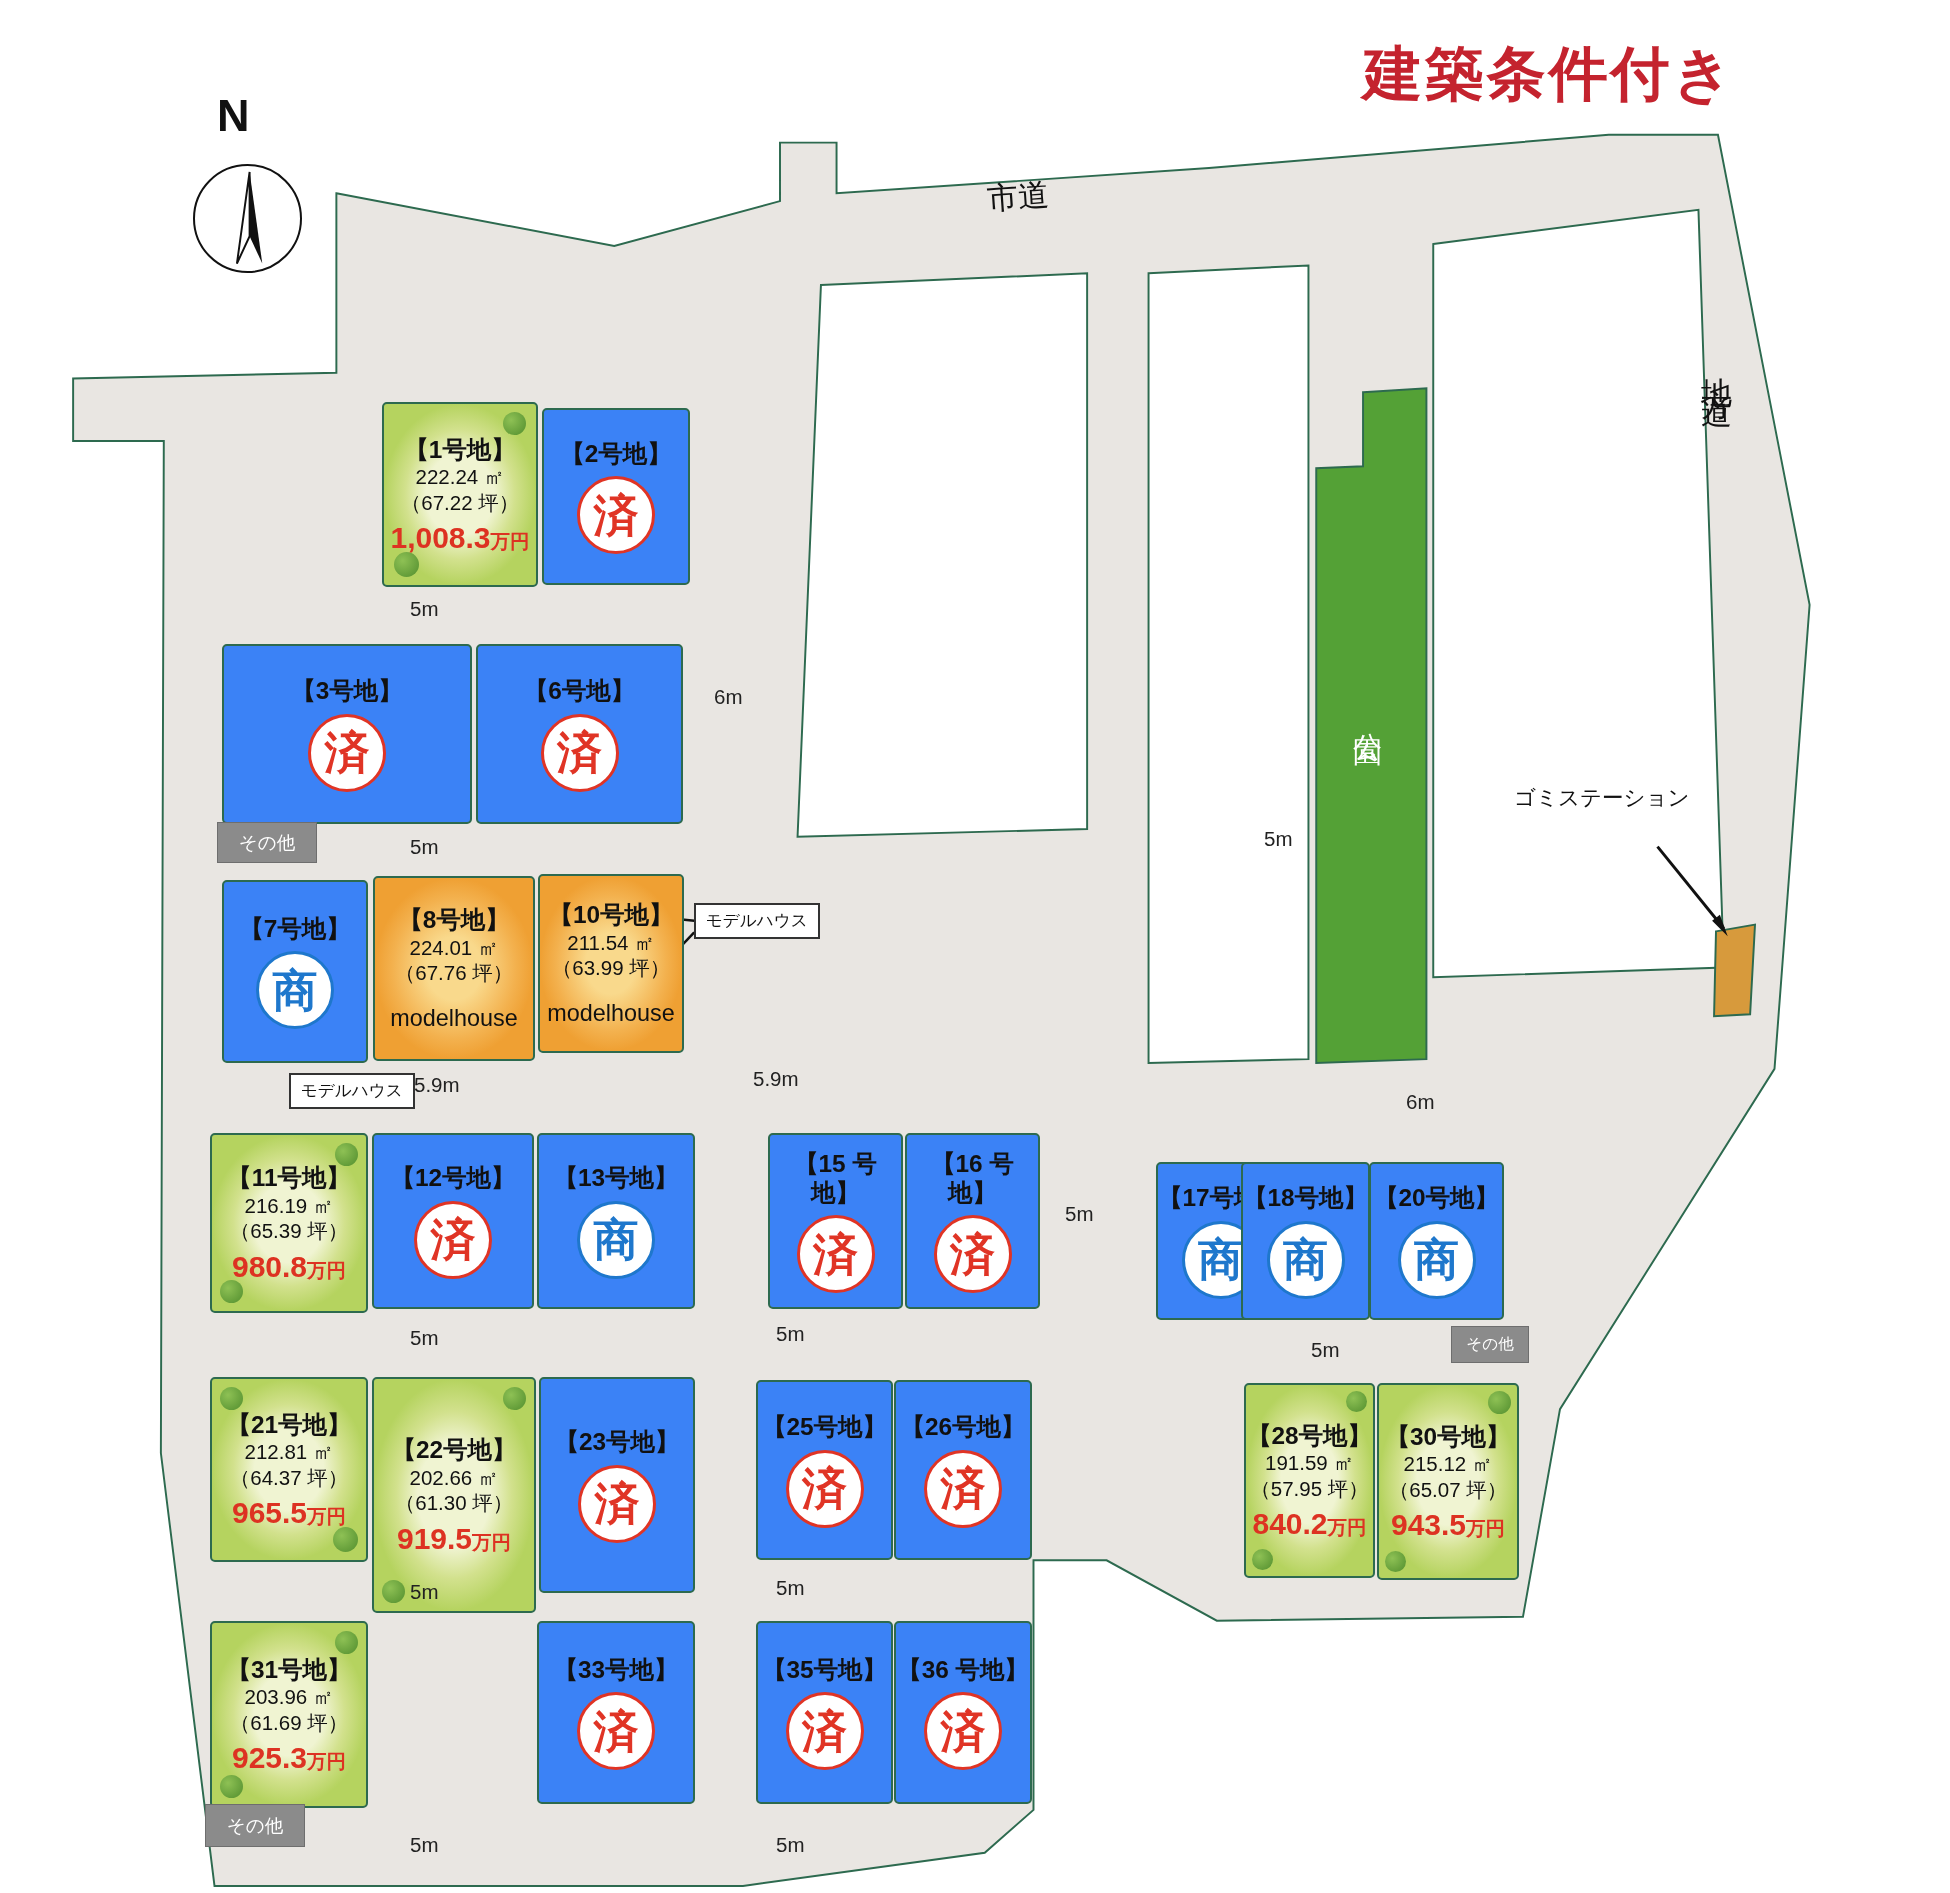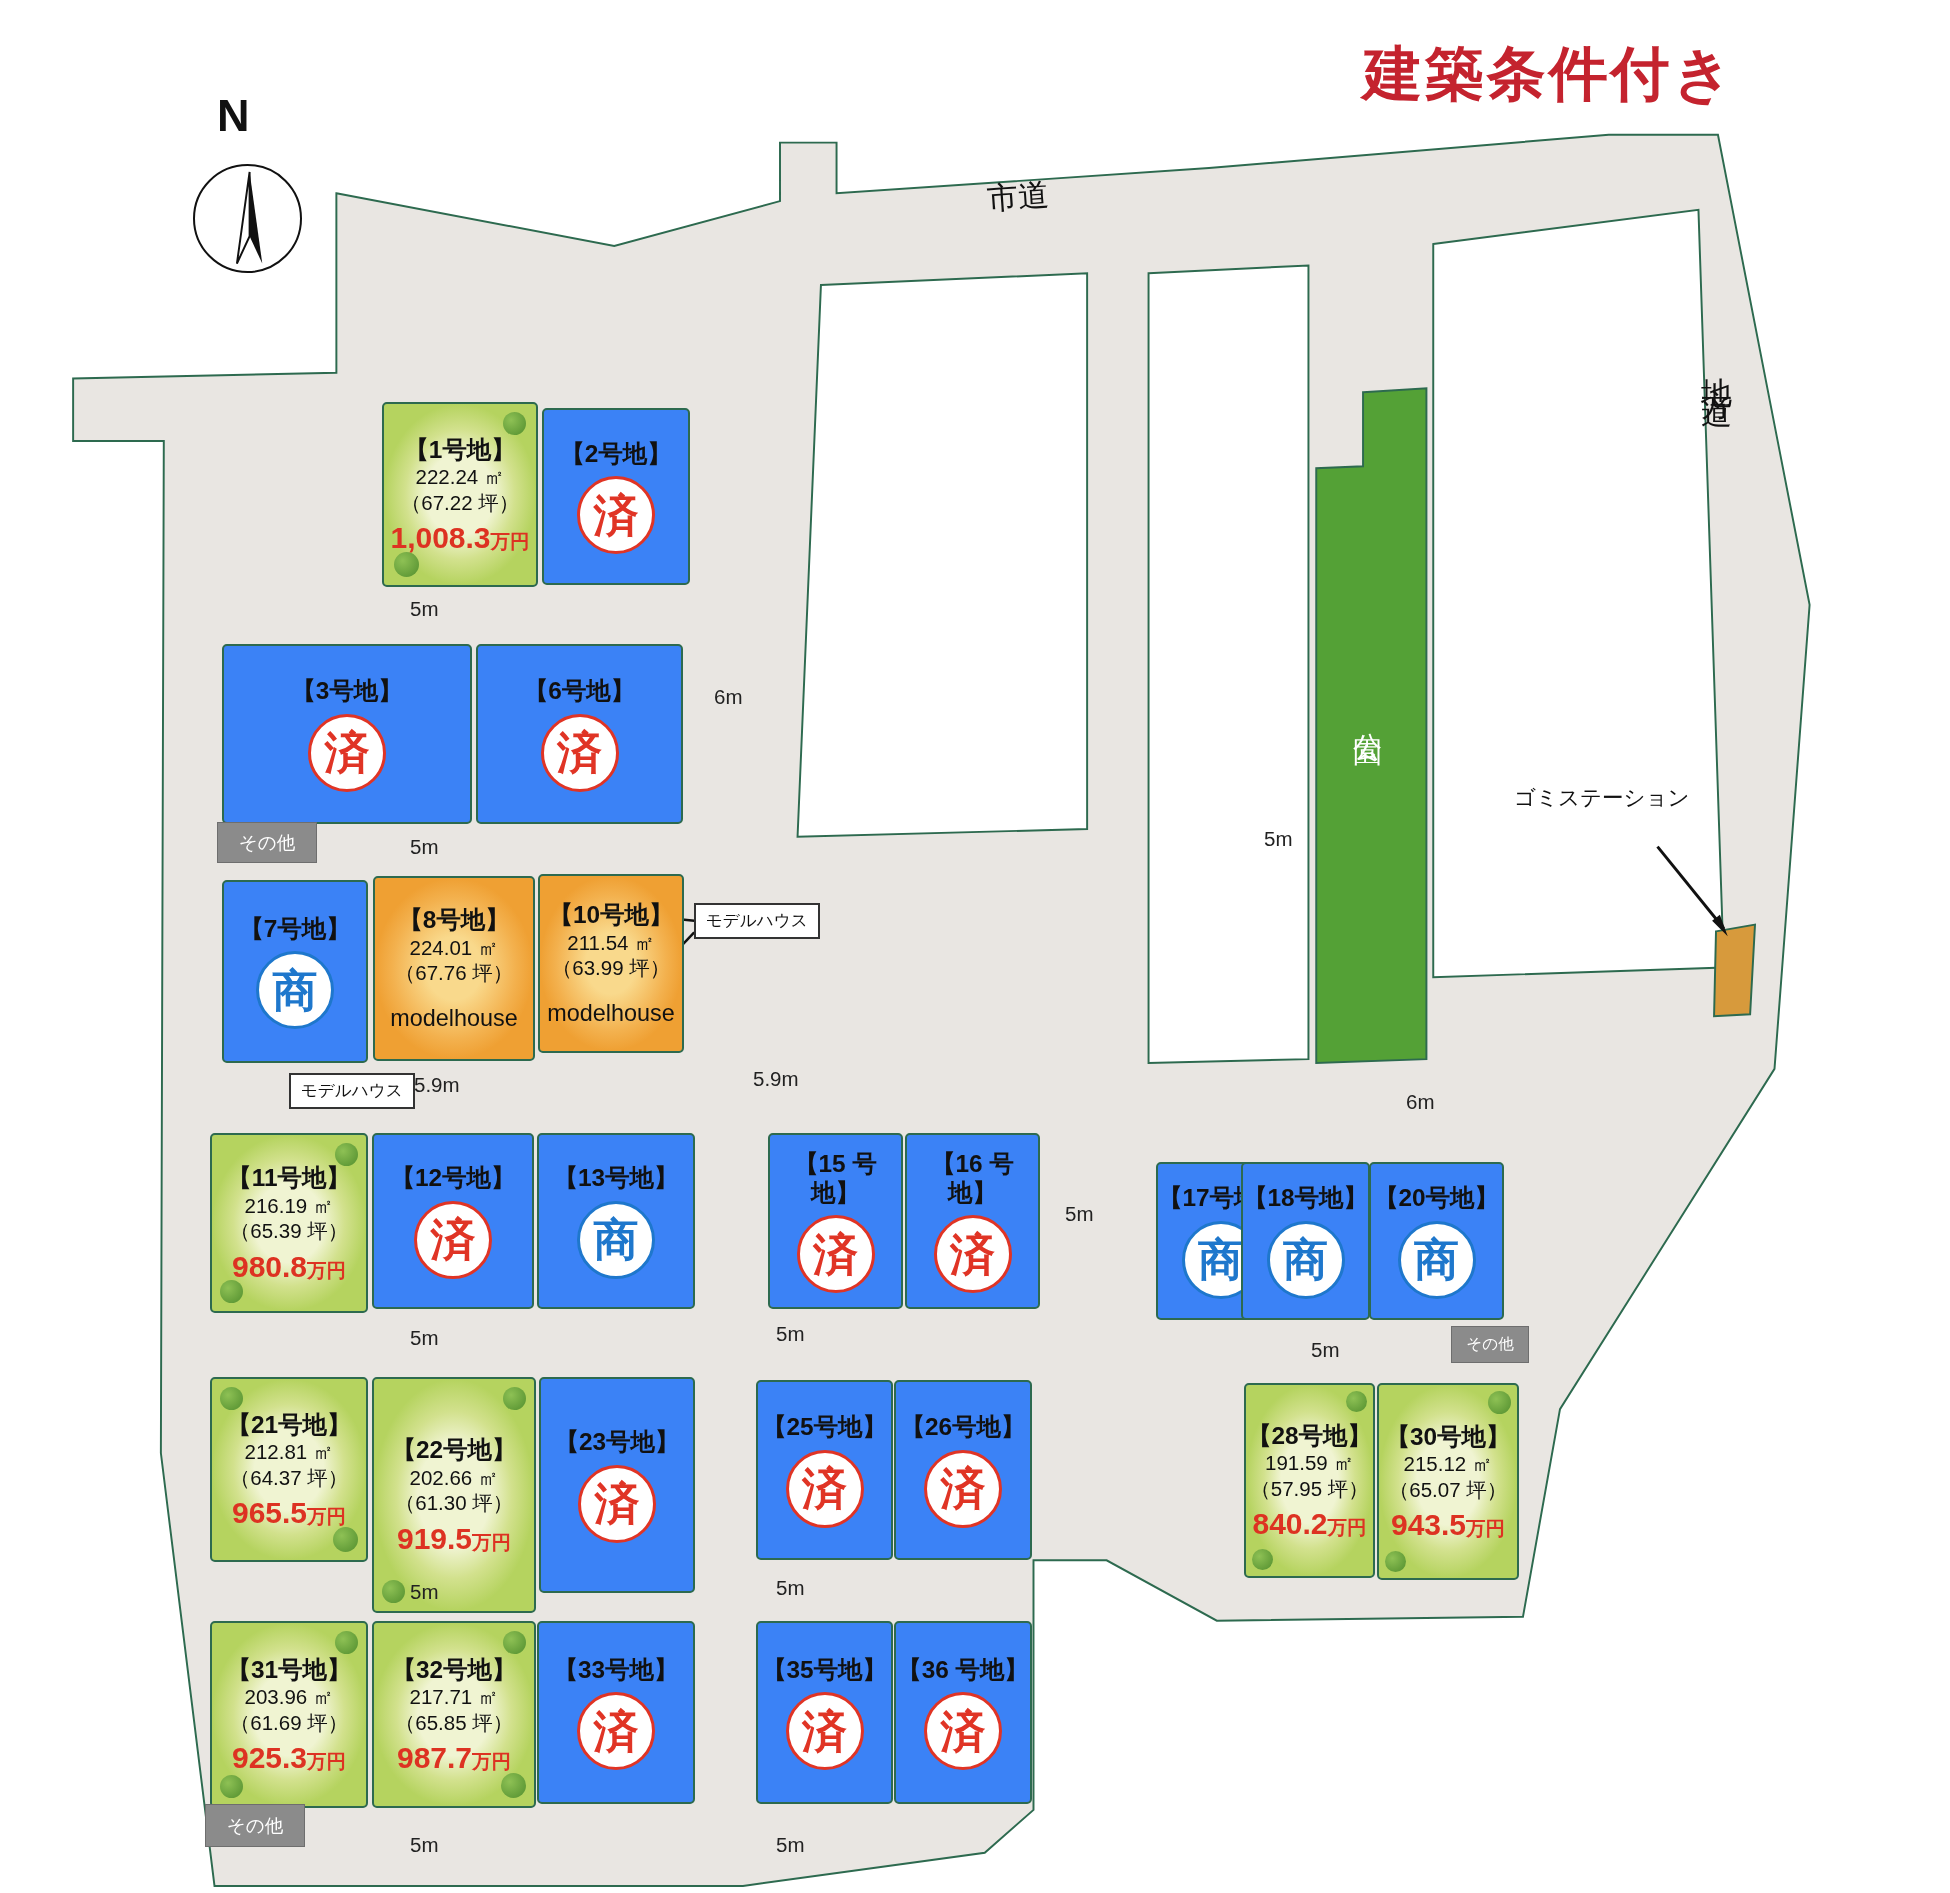--- a/index.html
+++ b/index.html
@@ -227,28 +227,20 @@
 
   <div class="plot green" style="left:210px;top:1621px;width:158px;height:187px">
     <span class="tree" style="right:7.8px;top:7.8px;width:23.4px;height:23.4px"></span>
     <span class="tree" style="left:7.8px;bottom:7.8px;width:23.4px;height:23.4px"></span>
     <div class="lbl">【31号地】</div>
     <div class="area">203.96 ㎡</div>
     <div class="tsubo">（61.69 坪）</div>
     <div class="price"><span>925.3</span><span class="unit">万円</span></div>
   </div>
 
-  <div class="plot green" style="left:372px;top:1621px;width:164px;height:187px">
-    <span class="tree" style="right:7.8px;top:7.8px;width:23.4px;height:23.4px"></span>
-    <span class="tree" style="right:7.8px;bottom:7.8px;width:25px;height:25px"></span>
-    <div class="lbl">【32号地】</div>
-    <div class="area">217.71 ㎡</div>
-    <div class="tsubo">（65.85 坪）</div>
-    <div class="price"><span>987.7</span><span class="unit">万円</span></div>
-  </div>
 
   <div class="plot" style="left:537px;top:1621px;width:158px;height:183px">
     <div class="lbl">【33号地】</div>
     <div class="stamp sold">済</div>
   </div>
 
   <div class="plot" style="left:756px;top:1621px;width:137px;height:183px">
     <div class="lbl">【35号地】</div>
     <div class="stamp sold">済</div>
   </div>

